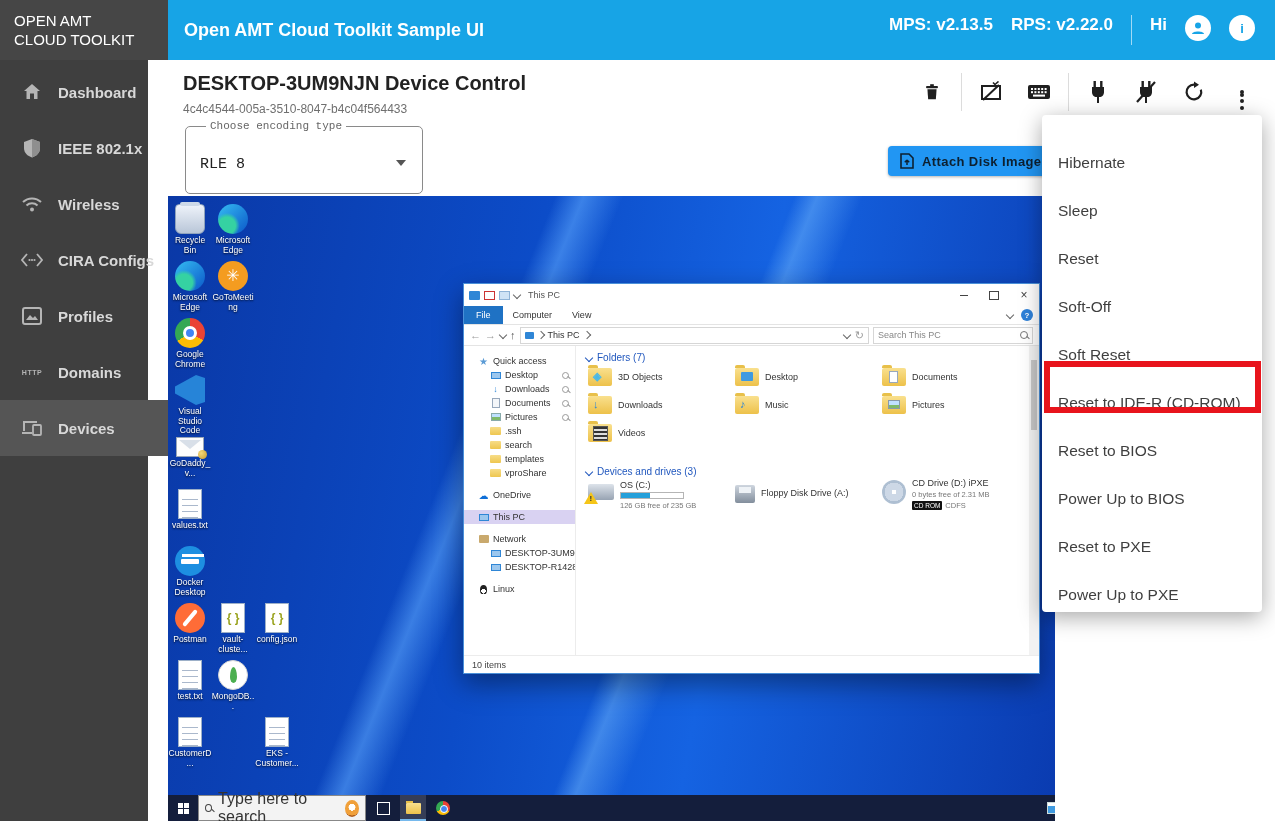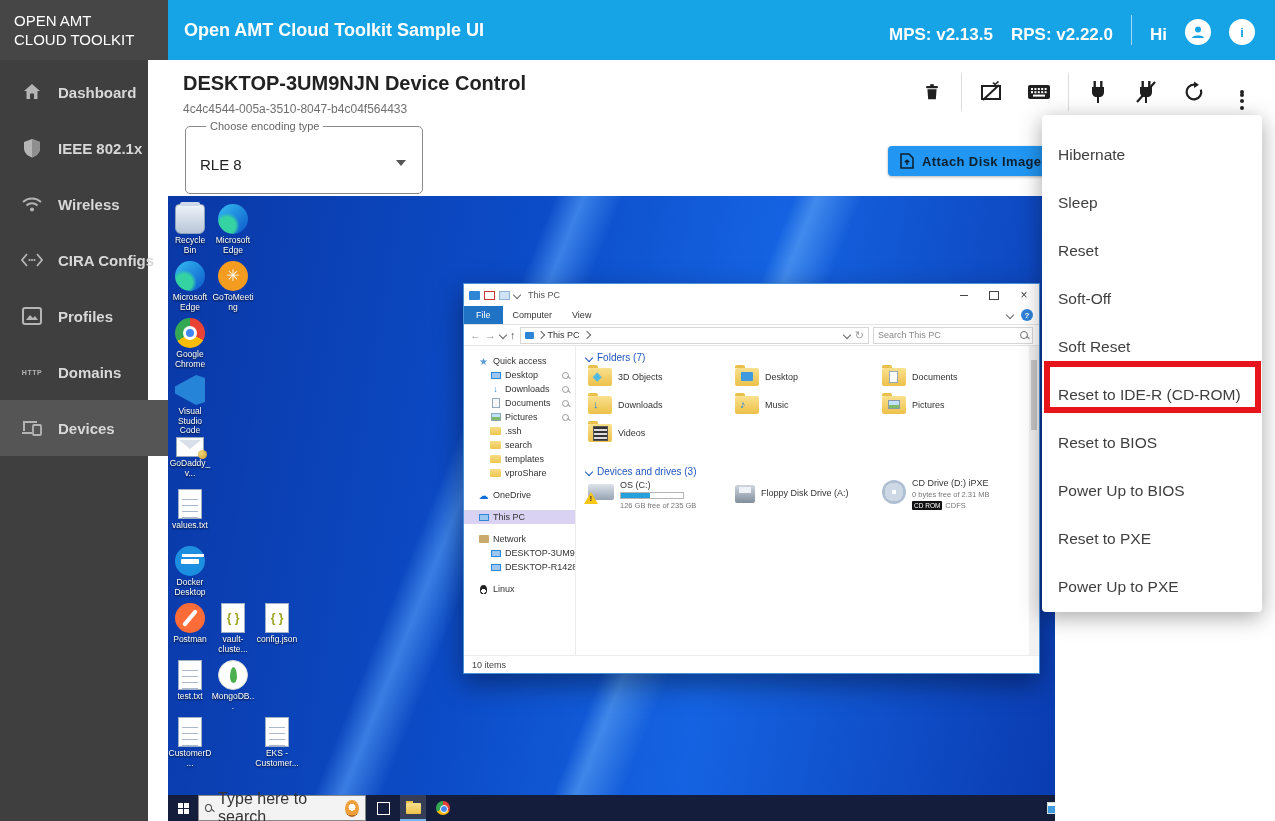--- a/index.html
+++ b/index.html
@@ -11,32 +11,32 @@
   #sidebar-head{left:0;top:0;width:168px;height:60px;background:#464646;color:#fff;
     font-size:15px;line-height:19px;padding:11px 0 0 14px;box-sizing:border-box;}
   .side-item{position:absolute;left:0;width:168px;height:56px;display:flex;align-items:center;
     color:#d8d8d8;font-size:15px;font-weight:bold;cursor:pointer;}
   .side-item .sicon{width:24px;margin:0 14px 0 20px;display:flex;justify-content:center;color:#b5b5b5;}
   .side-item.active{background:#555;}
   .http-txt{font-size:7px;font-weight:bold;color:#b5b5b5;letter-spacing:.5px;}
   
   #appbar{left:168px;top:0;width:1107px;height:60px;background:#17a4e6;display:flex;align-items:center;}
   #appbar .title{color:#fff;font-size:18px;font-weight:bold;margin-left:16px;}
-  #appbar .right{margin-left:auto;display:flex;align-items:flex-end;gap:18px;margin-right:20px;color:#fff;}
+  #appbar .right{margin-left:auto;display:flex;align-items:flex-start;gap:18px;margin-right:20px;color:#fff;}
   .ver{font-size:17px;font-weight:bold;}
   .vdiv{width:1px;height:30px;background:rgba(255,255,255,.6);}
   .hi{font-size:17px;font-weight:bold;}
   .wcirc{width:26px;height:26px;border-radius:50%;background:#fff;display:flex;align-items:center;
     justify-content:center;color:#17a4e6;font-weight:bold;cursor:pointer;}
   
   #content-top{left:168px;top:60px;width:1107px;height:136px;background:#fff;}
   #page-title{position:absolute;left:15px;top:12px;font-size:20px;font-weight:bold;color:#222;}
   #guid{position:absolute;left:15px;top:42px;font-size:12px;color:#6f6f6f;}
   #enc{position:absolute;left:15px;top:60px;width:212px;height:56px;border:1px solid #8a8a8a;
-    border-radius:5px;}
+    border-radius:5px;font-family:Liberation Mono, monospace;}
   #enc legend{font-size:11px;color:#666;margin-left:8px;padding:0 4px;}
   #enc .val{position:absolute;left:14px;top:24px;font-size:15px;color:#222;}
   #enc .caret{position:absolute;right:16px;top:28px;width:0;height:0;border-left:5px solid transparent;
     border-right:5px solid transparent;border-top:6px solid #555;}
   #kvm-toolbar{position:absolute;right:14px;top:12px;display:flex;align-items:center;gap:10px;height:40px;}
   .tbtn{width:38px;height:38px;display:flex;align-items:center;justify-content:center;cursor:pointer;}
   .tdiv{width:1px;height:38px;background:#dcdcdc;}
   .dots span{display:block;width:4px;height:4px;border-radius:50%;background:#222;margin:2.5px auto;}
   #attach-btn{position:absolute;left:720px;top:86px;width:164px;height:30px;background:#2196f3;
     border-radius:4px;display:flex;align-items:center;color:#0d2030;font-size:13px;font-weight:bold;
@@ -180,21 +180,21 @@
   .caret-up{font-size:9px;}
   .tray{width:11px;height:9px;border:1px solid #fff;box-sizing:border-box;}
   .tray2{width:0;height:0;border-top:5px solid transparent;border-bottom:5px solid transparent;border-right:7px solid #fff;position:relative;}
   .mute{position:absolute;left:-2px;top:0px;width:5px;height:5px;border-radius:50%;background:#d22;}
   .clock{text-align:right;line-height:9.5px;font-size:8.5px;}
   .notif{position:relative;width:16px;height:13px;border:1px solid #fff;border-radius:1px;}
   .notif .b2{position:absolute;right:-4px;bottom:-4px;width:10px;height:10px;border-radius:50%;background:#26466b;
     border:1px solid #fff;color:#fff;font-size:6.5px;display:flex;align-items:center;justify-content:center;}
   
   #power-menu{left:1042px;top:115px;width:220px;height:497px;background:#fff;border-radius:4px;
-    box-shadow:0 5px 22px rgba(0,0,0,.35);z-index:40;padding-top:16px;box-sizing:border-box;}
+    box-shadow:0 5px 22px rgba(0,0,0,.35);z-index:40;padding-top:24px;box-sizing:border-box;}
   .pm-item{height:48px;display:flex;align-items:center;padding-left:16px;font-size:15.5px;color:#3f3f3f;cursor:pointer;}
   #annotation{left:1044px;top:361px;width:217px;height:52px;border:6px solid #e8141c;box-sizing:border-box;z-index:50;pointer-events:none;}
   svg{display:block;}
 </style>
 </head>
 <body>
 
 <div id="screen">
 
   <div id="sidebar" class="abs">

